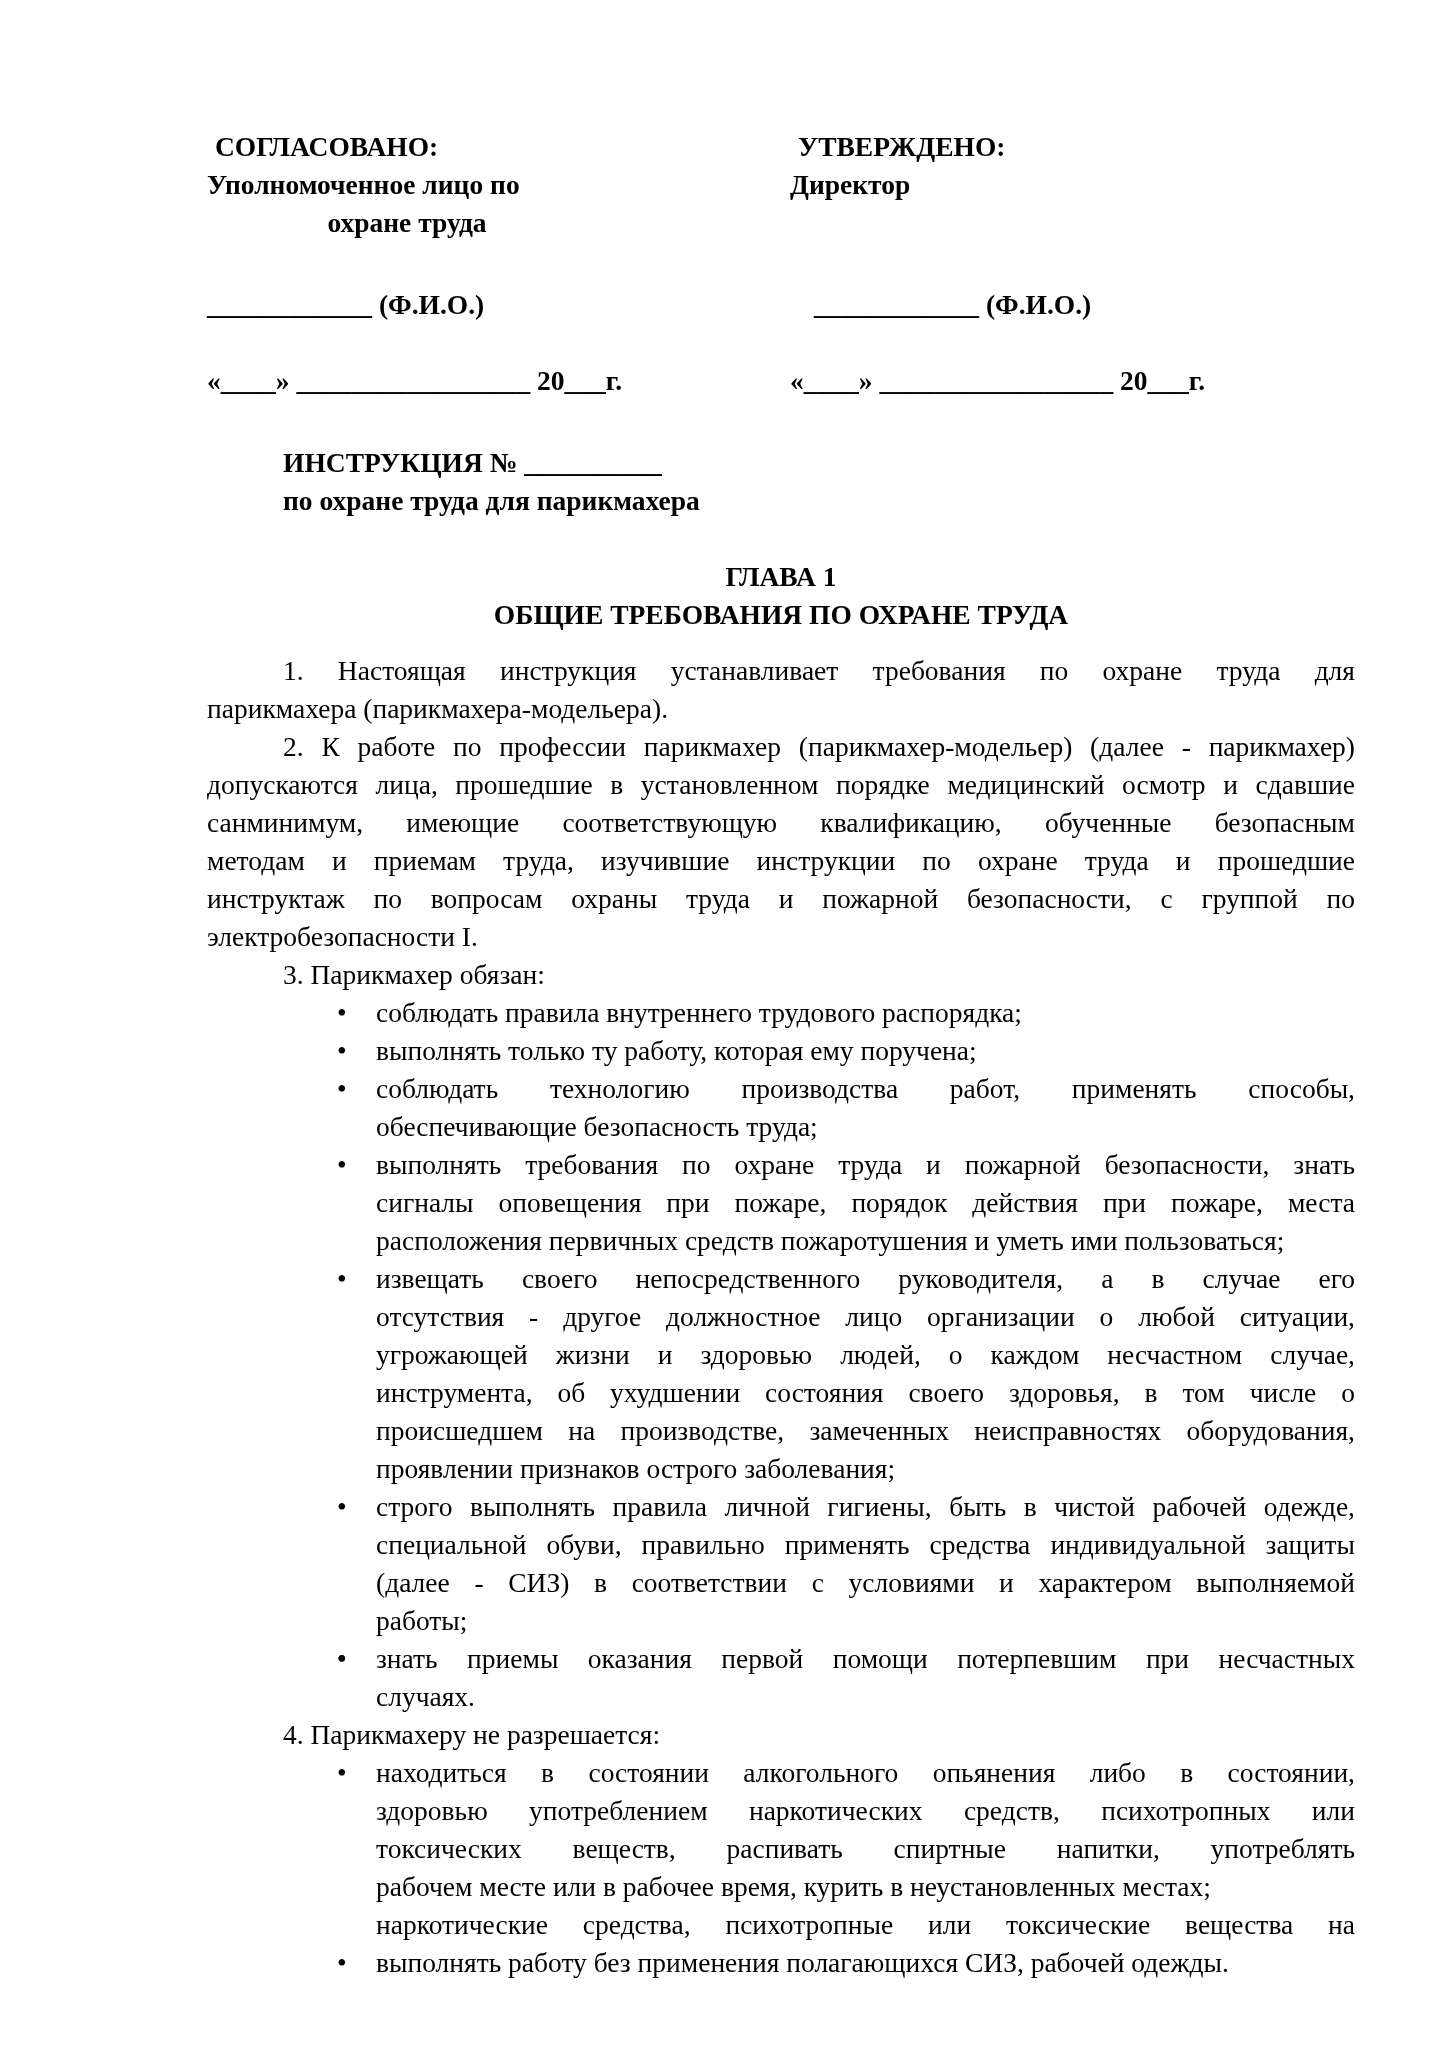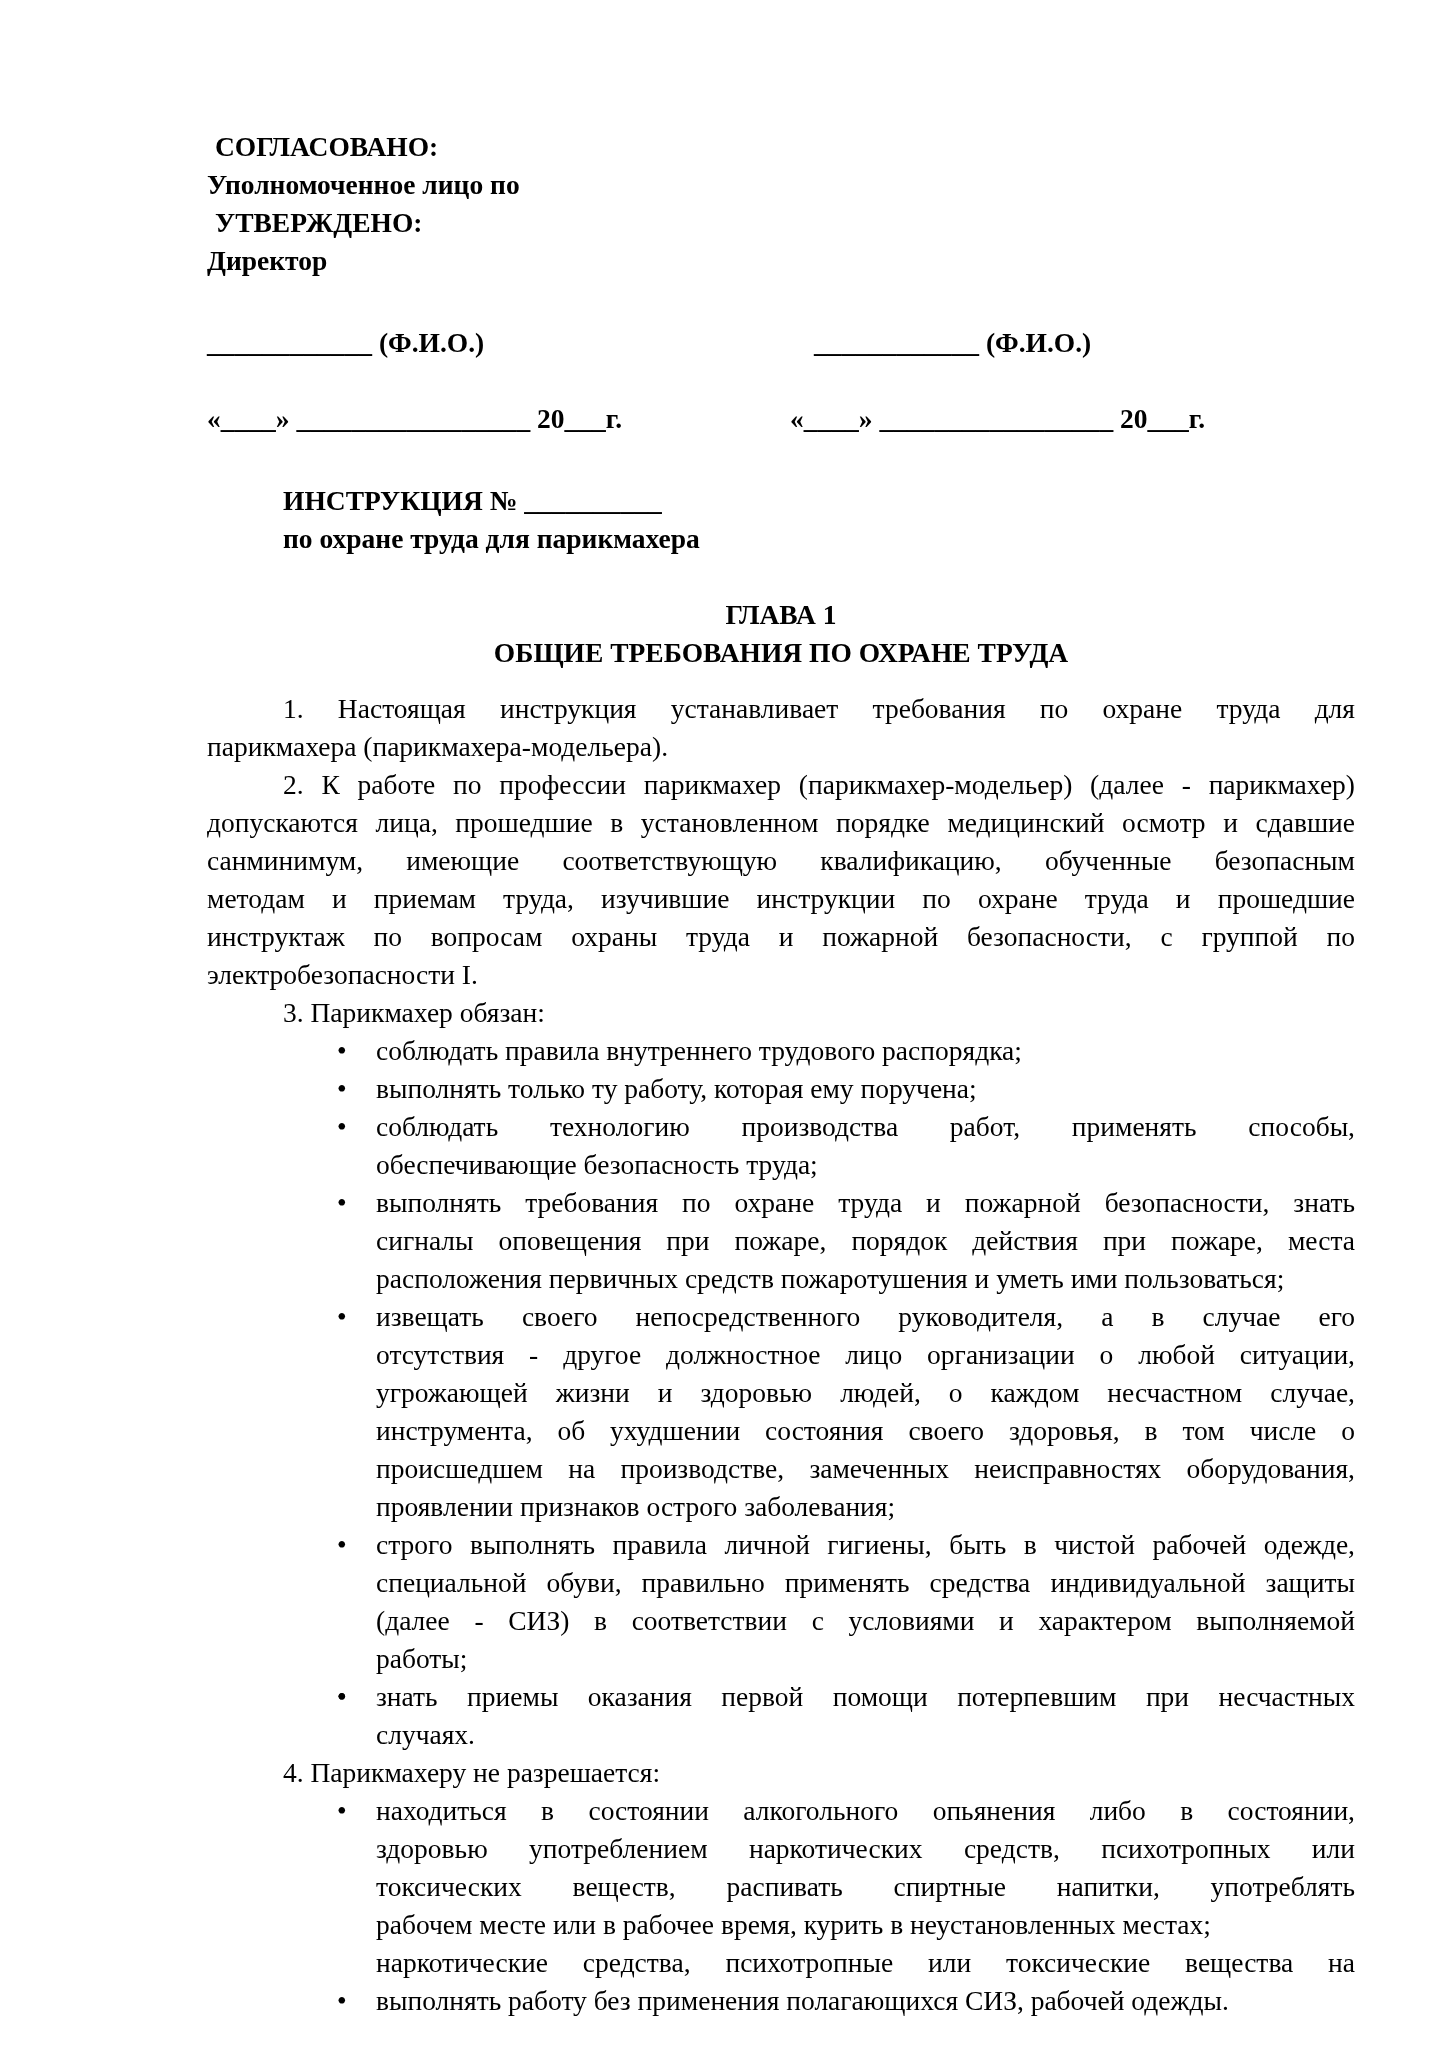--- a/index.html
+++ b/index.html
@@ -7,21 +7,21 @@
     width:1450px; height:2048px;
     background:#ffffff;
     color:#000000;
     font-family:"Liberation Serif", serif;
     font-size:27.5px;
     line-height:38px;
     overflow:hidden;
   }
   .page { padding:128px 95px 0 207px; box-sizing:border-box; width:1450px; height:2048px; }
   .hdr { font-weight:bold; }
-  .hdr-row1 { display:flex;flex-direction:column; }
+  .hdr-row1 { display:flex; }
   .hdr-left { width:583px; }
   .hdr-left-inner { width:400px; }
   .hdr-right { flex:1; }
   .hdr-label { padding-left:8px; }
   .role-line { display:block; }
   .role-line.centered { text-align:center; }
   .sig-row, .date-row { display:flex; margin-top:38px; font-weight:bold; }
   .sig-row { margin-top:44px;gap:24px; }
   .col-left { width:583px; }
   .col-right { flex:1; }
@@ -38,20 +38,21 @@
 <body>
 
 <div class="page">
 
   <div class="hdr">
     <div class="hdr-row1">
       <div class="hdr-left">
         <div class="hdr-left-inner">
           <span class="role-line hdr-label">СОГЛАСОВАНО:</span>
           <span class="role-line">Уполномоченное лицо по</span>
+          <span class="role-line centered">охране труда</span>
         </div>
       </div>
       <div class="hdr-right">
         <span class="role-line hdr-label">УТВЕРЖДЕНО:</span>
         <span class="role-line">Директор</span>
       </div>
     </div>
 
     <div class="sig-row">
       <div class="col-left">____________ (Ф.И.О.)</div>

